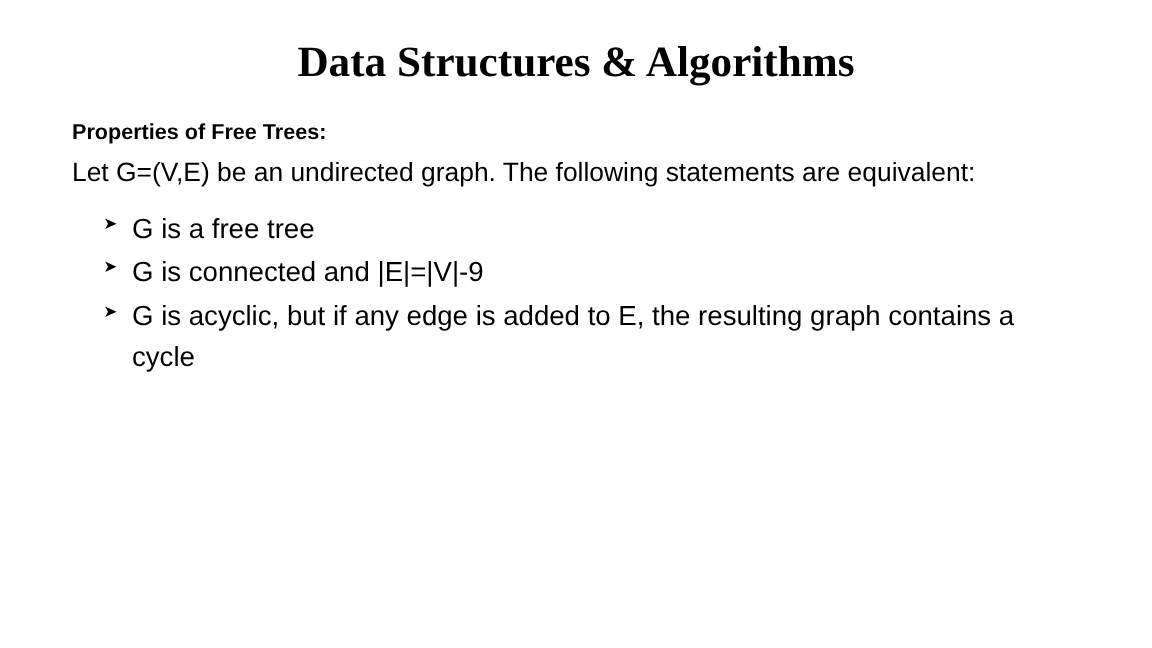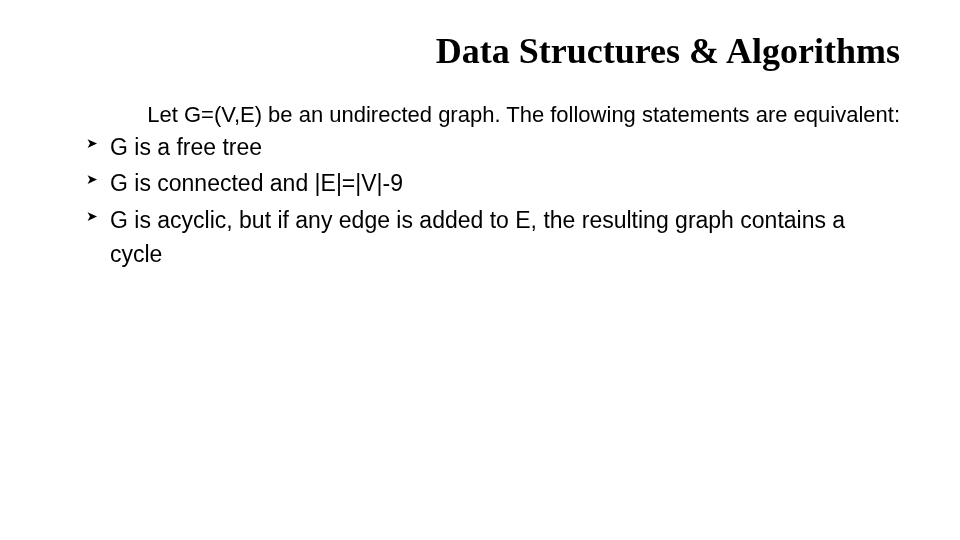--- a/index.html
+++ b/index.html
@@ -1,19 +1,18 @@
 <!DOCTYPE html>
 <html><head>
   <meta charset="utf-8">
   <style>
     * {
       margin: 0;
       padding: 0;
       box-sizing: border-box;
-      align-items: flex-end;
     }
 
     body {
       width: 960px;
       height: 540px;
       background: #ffffff;
       font-family: 'Times New Roman', Times, serif;
       overflow: hidden;
     }
 
@@ -36,20 +35,21 @@
     .section-heading {
       font-size: 18px;
       font-weight: bold;
       margin-bottom: 8px;
       font-family: Arial, Helvetica, sans-serif;
     }
 
     .intro-text {
       font-size: 22px;
       line-height: 1.35;
+      margin-bottom: 14px;
       font-family: Arial, Helvetica, sans-serif;
     }
 
     .bullet-list {
       list-style: none;
       padding-left: 30px;
       font-family: Arial, Helvetica, sans-serif;
       font-size: 23px;
       line-height: 1.5;
     }
@@ -67,20 +67,21 @@
       font-size: 14px;
       top: 3px;
     }
   </style>
 </head>
 <body>
 
 <div class="slide">
   <h1 class="title">Data Structures &amp; Algorithms</h1>
 
+  <p class="section-heading">Properties of Free Trees:</p>
 
   <p class="intro-text">Let G=(V,E) be an undirected graph. The following statements are equivalent:</p>
 
   <ul class="bullet-list">
     <li>
       <span>G is a free tree</span>
     </li>
     <li>
       <span>G is connected and |E|=|V|-9</span>
     </li>

